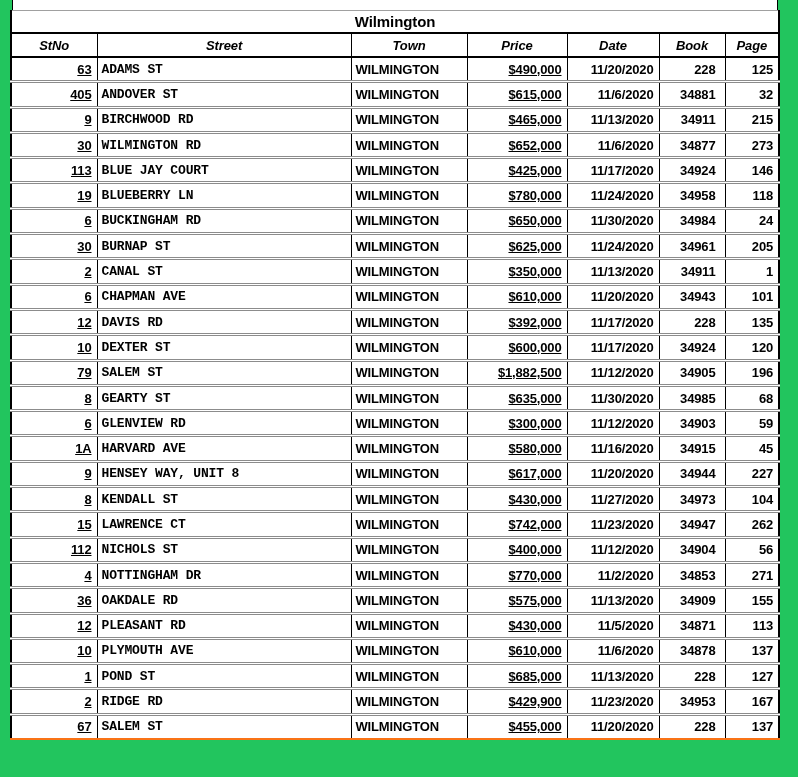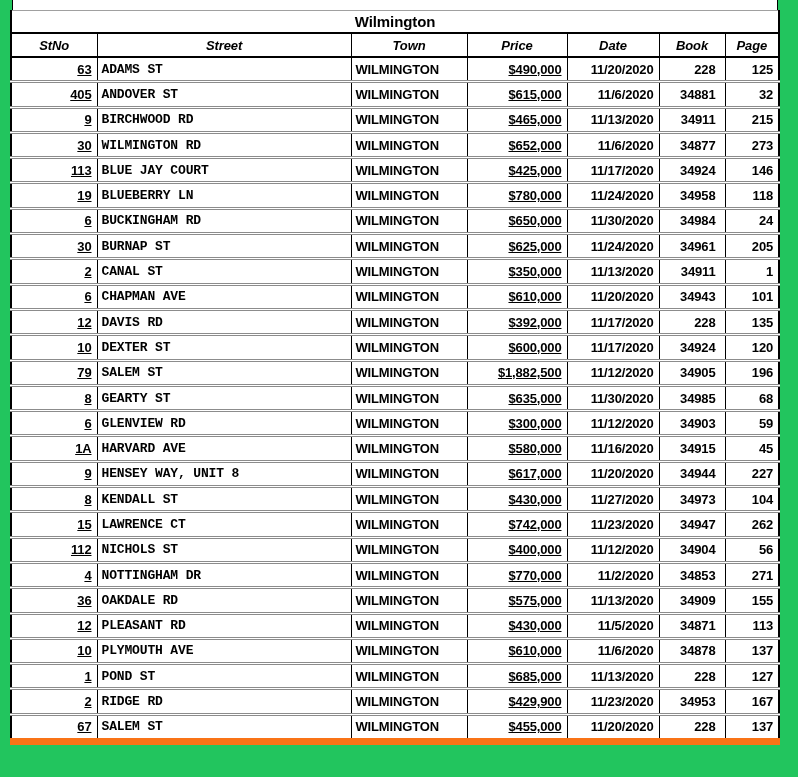--- a/index.html
+++ b/index.html
@@ -72,21 +72,21 @@
   }
   tbody td {
     height: 22.3px;
     font-size: 13px;
     font-weight: 700;
     vertical-align: middle;
     border-bottom: 3px double #8c8c8c;
     letter-spacing: -0.15px;
     padding: 0;
   }
-  tbody tr:last-child td { border-bottom: 7px solid #f97316; }
+  tbody tr:last-child td { border-bottom: 2px solid #f97316; }
   td.cc0 { text-align: right; padding-right: 5px; text-decoration: underline; }
   td.cc1 { text-align: left;  padding-left: 4px; font-family: Liberation Mono, monospace; }
   td.cc2 { text-align: left;  padding-left: 4px; }
   td.cc3 { text-align: right; padding-right: 5px; text-decoration: underline; }
   td.cc4 { text-align: right; padding-right: 5px; }
   td.cc5 { text-align: right; padding-right: 9px; }
   td.cc6 { text-align: right; padding-right: 5px; }
 </style>
 </head>
 <body>

